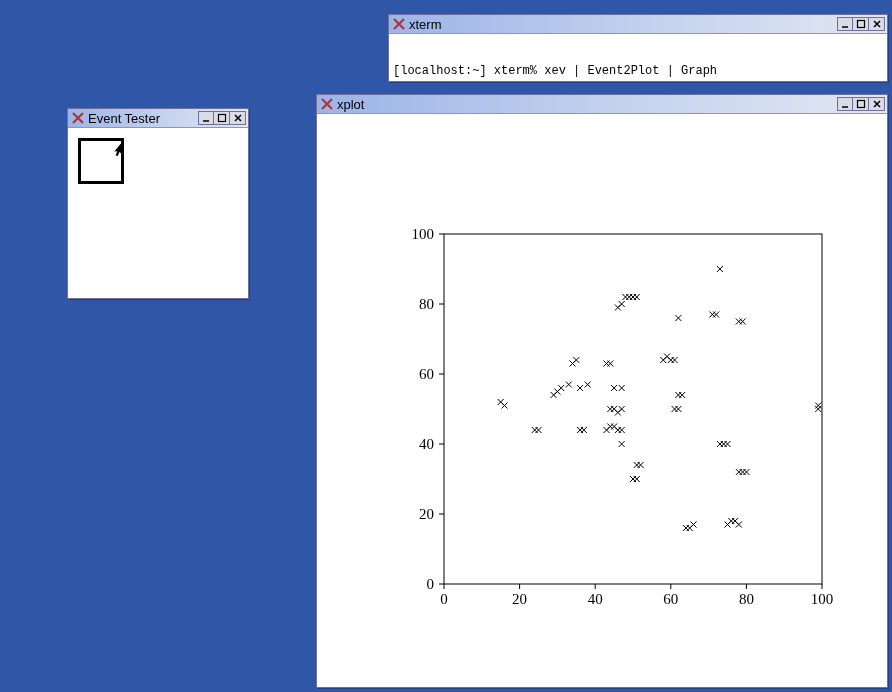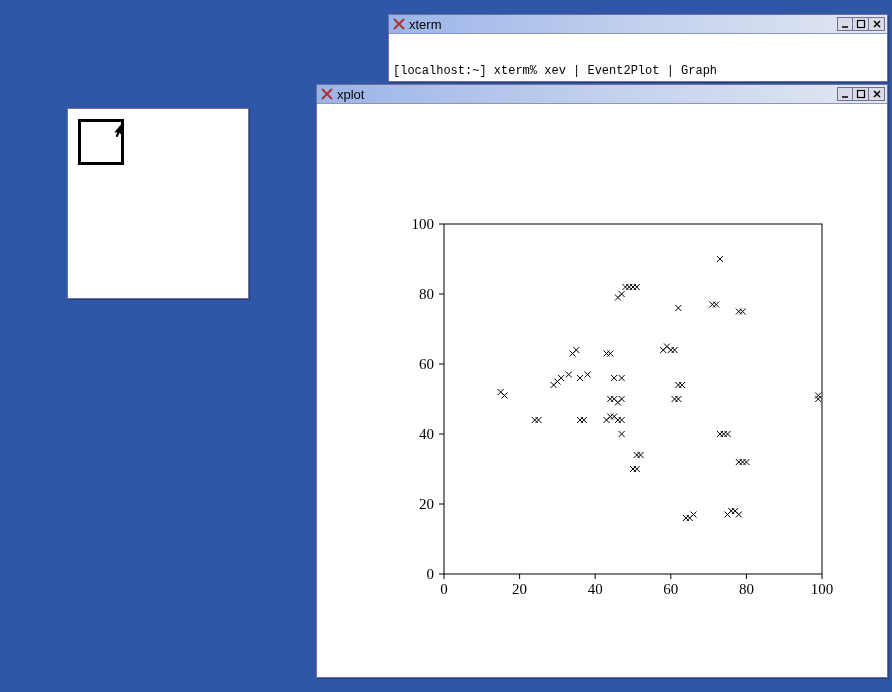--- a/index.html
+++ b/index.html
@@ -137,31 +137,56 @@
   <div class="client">
     <div class="terminal">
       <div>[localhost:~] xterm% xev | Event2Plot | Graph</div>
       
       
     </div>
   </div>
 </div>
 
 <div class="window" style="left:67px; top:108px; width:180px; height:189px;">
+  <div class="titlebar">
+    <span class="appicon">
+      <svg width="12" height="12">
+          <path d="M1 1 L11 11 M11 1 L1 11" stroke="#b03030" stroke-width="2"></path>
+        </svg>
+    </span>
+    <span class="title-text">Event Tester</span>
+    <span class="buttons">
+      <span class="tbtn">
+          <svg width="10" height="10">
+            <line x1="2" y1="8" x2="8" y2="8" stroke="#000" stroke-width="1.5"></line>
+          </svg>
+        </span>
+      <span class="tbtn">
+          <svg width="10" height="10">
+            <rect x="1.5" y="1.5" width="7" height="7" fill="none" stroke="#000" stroke-width="1.2"></rect>
+          </svg>
+        </span>
+      <span class="tbtn">
+          <svg width="10" height="10">
+            <path d="M2 2 L8 8 M8 2 L2 8" stroke="#000" stroke-width="1.5"></path>
+          </svg>
+        </span>
+    </span>
+  </div>
   <div class="client">
     <div class="evtester-canvas">
       <div class="evtester-rect"></div>
       <svg style="position:absolute; left:43px; top:12px;" width="16" height="16">
         <path d="M13 1 L3 11 L6 11 L4 15 L6 16 L8 12 L10 14 Z" fill="#000" transform="rotate(-5 8 8)"></path>
       </svg>
     </div>
   </div>
 </div>
 
-<div class="window" style="left:316px; top:84px; width:570px; height:592px;">
+<div class="window" style="left:316px; top:94px; width:570px; height:592px;">
   <div class="titlebar">
     <span class="appicon">
       <svg width="12" height="12">
           <path d="M1 1 L11 11 M11 1 L1 11" stroke="#b03030" stroke-width="2"></path>
         </svg>
     </span>
     <span class="title-text">xplot</span>
     <span class="buttons">
       <span class="tbtn">
           <svg width="10" height="10">

